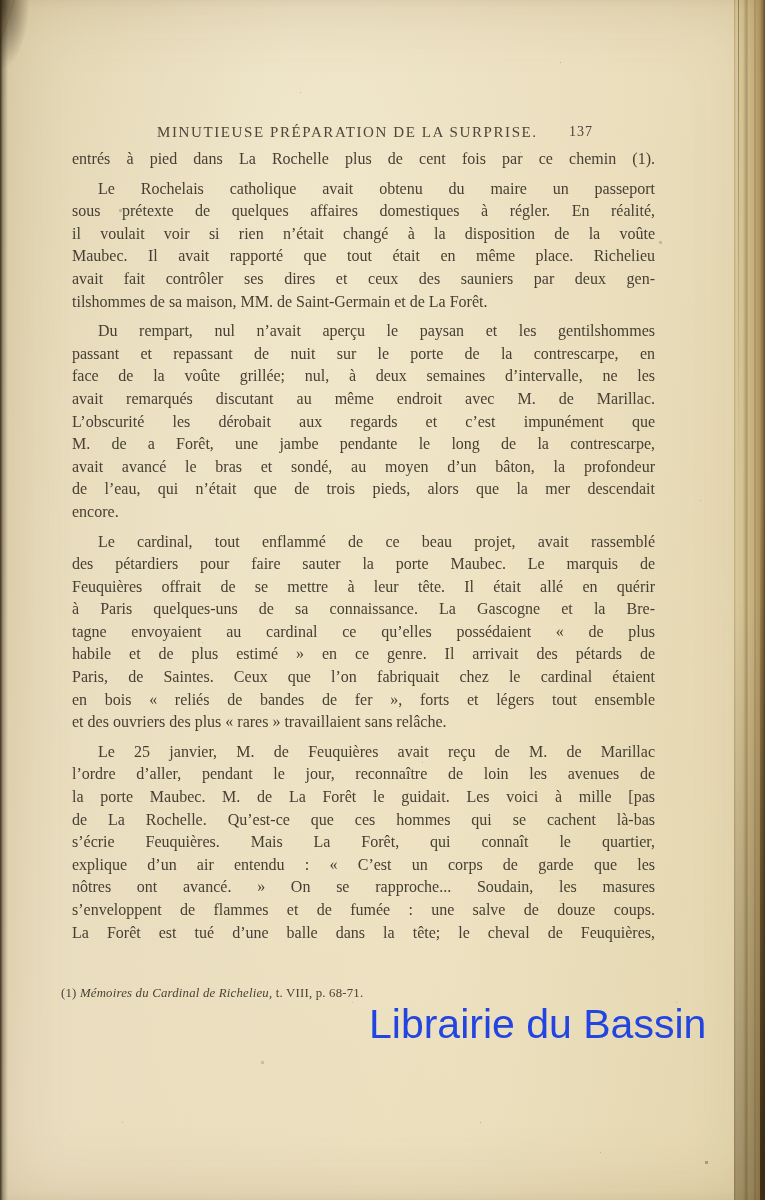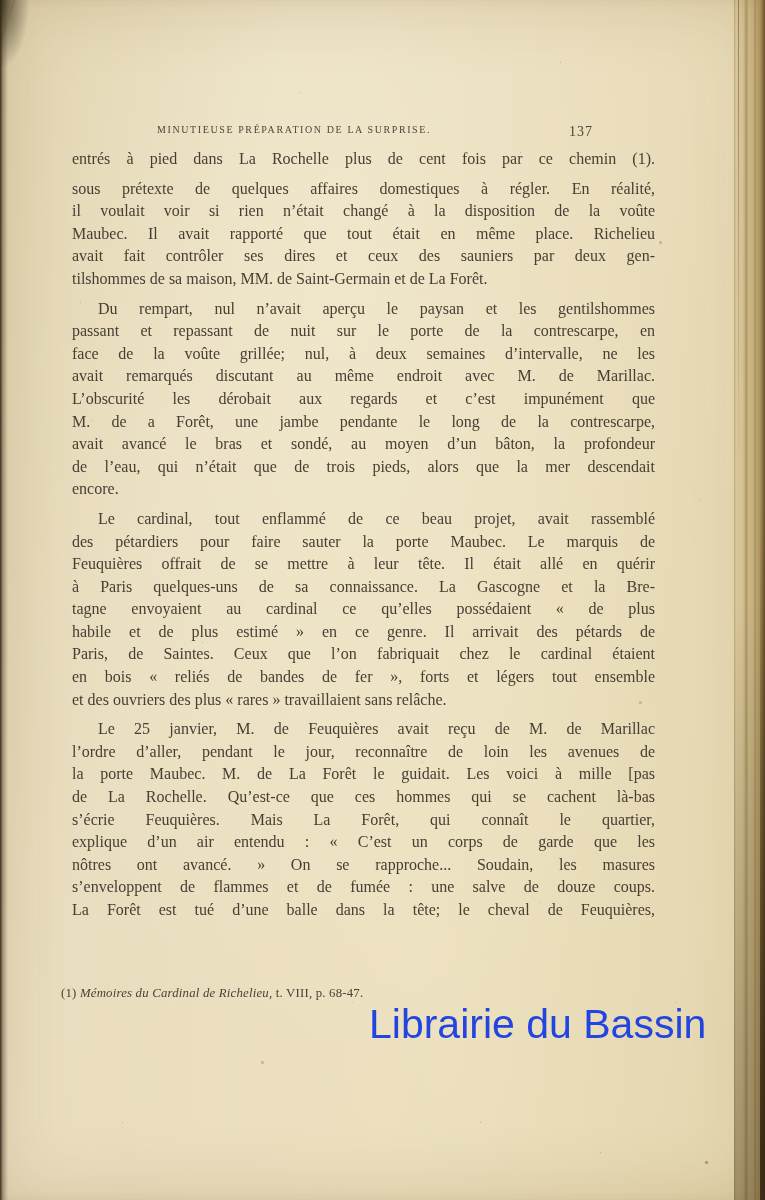--- a/index.html
+++ b/index.html
@@ -25,21 +25,21 @@
       linear-gradient(to right,
         rgba(178,152,104,0.75) 0px, #ddcda2 2px, #d9c896 9px,
         rgba(120,95,55,0.55) 13px, #d2bf8d 14px, #cab683 20px,
         rgba(105,82,44,0.6) 21px, #c2ab76 22px, #b59c66 26px, #8a7046 29px, #5f4a2b 31px);}
   .edge-right::after{content:"";position:absolute;right:0;bottom:0;width:5px;height:58%;
     background:linear-gradient(to bottom, rgba(40,28,12,0), rgba(34,24,10,0.85));}
   .edge-right::before{content:"";position:absolute;right:26px;top:0;width:1px;height:40%;
     background:linear-gradient(to bottom, rgba(90,70,40,0.55), rgba(90,70,40,0));}
 
   .header-title{position:absolute;left:157px;top:124px;
-    font-size:10px;letter-spacing:1.6px;color:#4e463a;white-space:nowrap;}
+    font-size:15px;letter-spacing:1.6px;color:#4e463a;white-space:nowrap;}
   .header-page{position:absolute;left:569px;top:124px;
     font-size:14px;letter-spacing:1px;color:#4e463a;text-align:right;}
 
   .textblock{position:absolute;left:72px;top:148px;width:583px;
     font-size:16px;line-height:22.6px;color:#463f33;}
   .para + .para{margin-top:7px;}
   .line{text-align:justify;text-align-last:justify;height:22.6px;font-family:Liberation Serif, serif;}
   .line.indent{text-indent:26px;}
   .line.endline{text-align-last:left;}
 
@@ -76,20 +76,21 @@
     <div class="specks"></div>
 
     <div class="header-title">MINUTIEUSE PRÉPARATION DE LA SURPRISE.</div>
     <div class="header-page">137</div>
 
     <div class="textblock">
         <div class="para">
           <div class="line">entrés à pied dans La Rochelle plus de cent fois par ce chemin (1).</div>
         </div>
         <div class="para">
+          <div class="line indent">Le Rochelais catholique avait obtenu du maire un passeport</div>
           <div class="line">sous prétexte de quelques affaires domestiques à régler. En réalité,</div>
           <div class="line">il voulait voir si rien n’était changé à la disposition de la voûte</div>
           <div class="line">Maubec. Il avait rapporté que tout était en même place. Richelieu</div>
           <div class="line">avait fait contrôler ses dires et ceux des sauniers par deux gen-</div>
           <div class="line endline">tilshommes de sa maison, MM. de Saint-Germain et de La Forêt.</div>
         </div>
         <div class="para">
           <div class="line indent">Du rempart, nul n’avait aperçu le paysan et les gentilshommes</div>
           <div class="line">passant et repassant de nuit sur le porte de la contrescarpe, en</div>
           <div class="line">face de la voûte grillée; nul, à deux semaines d’intervalle, ne les</div>
@@ -117,17 +118,17 @@
           <div class="line">la porte Maubec. M. de La Forêt le guidait. Les voici à mille [pas</div>
           <div class="line">de La Rochelle. Qu’est-ce que ces hommes qui se cachent là-bas</div>
           <div class="line">s’écrie Feuquières. Mais La Forêt, qui connaît le quartier,</div>
           <div class="line">explique d’un air entendu : « C’est un corps de garde que les</div>
           <div class="line">nôtres ont avancé. » On se rapproche... Soudain, les masures</div>
           <div class="line">s’enveloppent de flammes et de fumée : une salve de douze coups.</div>
           <div class="line">La Forêt est tué d’une balle dans la tête; le cheval de Feuquières,</div>
         </div>
       </div>
 
-    <div class="footnote"><span>(1) </span><i>Mémoires du Cardinal de Richelieu,</i><span> t. VIII, p. 68-47.</span></div>
+    <div class="footnote"><span>(1) </span><i>Mémoires du Cardinal de Richelieu,</i><span> t. VIII, p. 68-71.</span></div>
 
     <div class="watermark" style="color: rgb(34, 69, 226);">Librairie du Bassin</div>
   </div>
 </div>
 
 </body></html>

